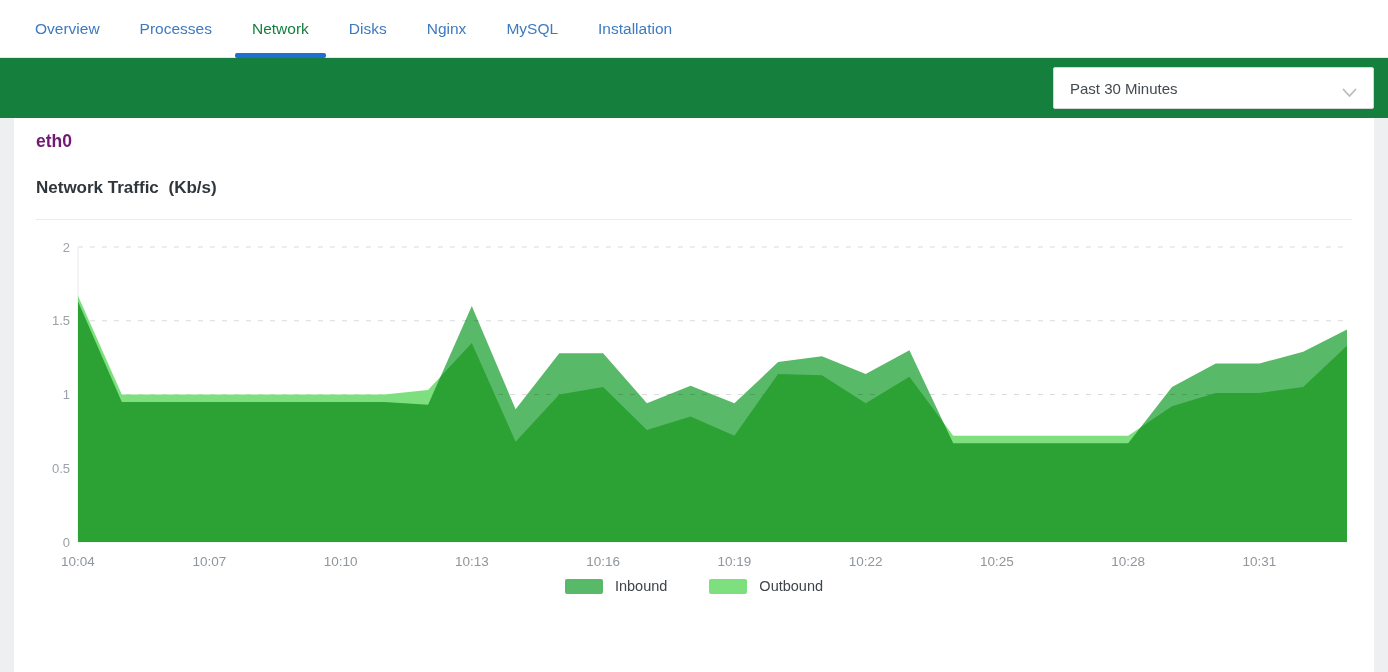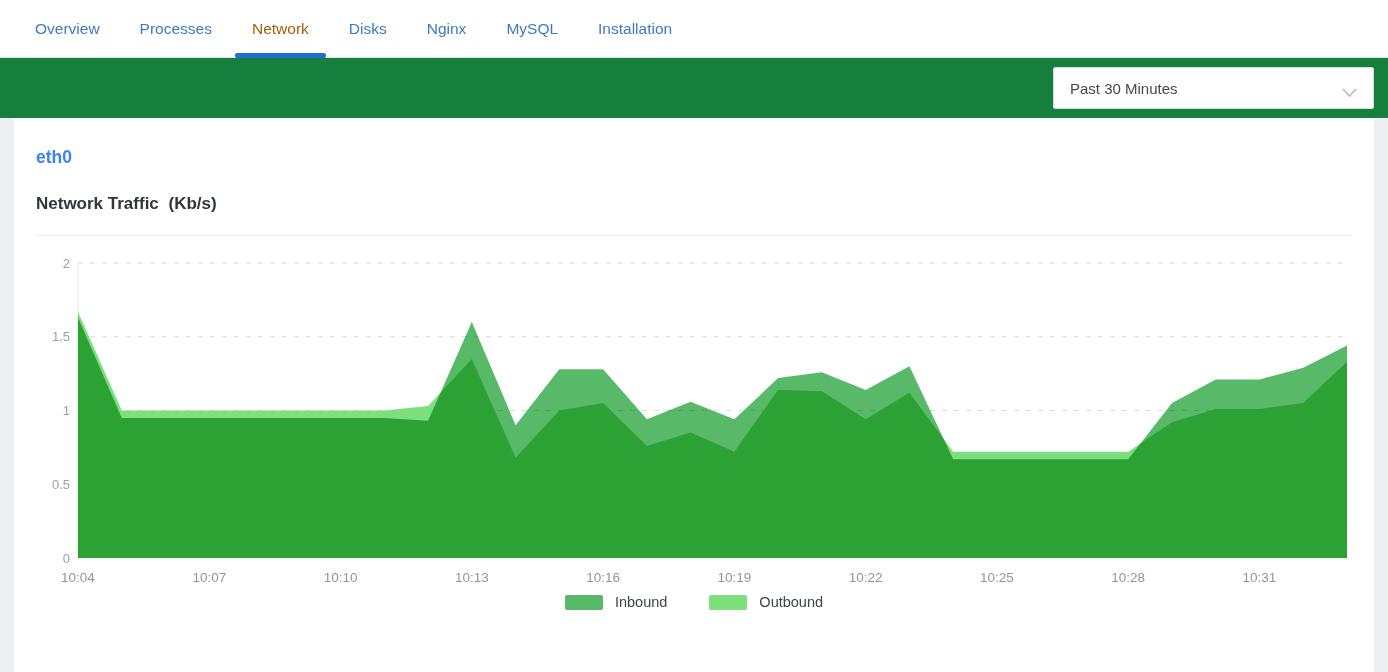--- a/index.html
+++ b/index.html
@@ -12,21 +12,21 @@
   
   .tabbar{
     height:57px;background:#ffffff;border-bottom:1px solid #e4e6e8;
     display:flex;align-items:stretch;padding-left:18px;
   }
   .tab{
     position:relative;display:flex;align-items:center;
     padding:0 17px;margin-right:6px;
     color:#3d7ac0;font-size:15.5px;cursor:pointer;white-space:nowrap;
   }
-  .tab.active{color:#a16207;}
+  .tab.active{color:#15803d;}
   .tab .underline{
     display:none;position:absolute;left:0;right:0;bottom:-1px;height:5px;
     background:#1d70cf;border-radius:2px;
   }
   .tab.active .underline{display:block;}
   
   .filterbar{
     height:60px;background:#15803d;
     display:flex;align-items:center;justify-content:flex-end;
     padding:0 14px;
@@ -37,21 +37,21 @@
     display:flex;align-items:center;justify-content:space-between;
     padding:0 16px;cursor:pointer;
     font-size:15px;color:#424950;
   }
   
   .card{
     margin:0 14px;background:#ffffff;height:554px;
     box-sizing:border-box;padding:0 22px;
   }
   .iface-title{
-    padding-top:29px;font-size:17.5px;font-weight:700;color:#3b82f6;
+    padding-top:13px;font-size:17.5px;font-weight:700;color:#701a75;
   }
   .chart-title{
     margin-top:26px;font-size:17px;color:#2f363c;
   }
   .chart-title .t-bold{font-weight:700;}
   .chart-title .t-unit{font-weight:700;margin-left:5px;}
   .divider{margin-top:21px;border-top:1px solid #e9ebed;height:0;}
   svg{display:block;margin-top:10px;}
   svg text{font-family:"Liberation Sans","DejaVu Sans",sans-serif;}
   

